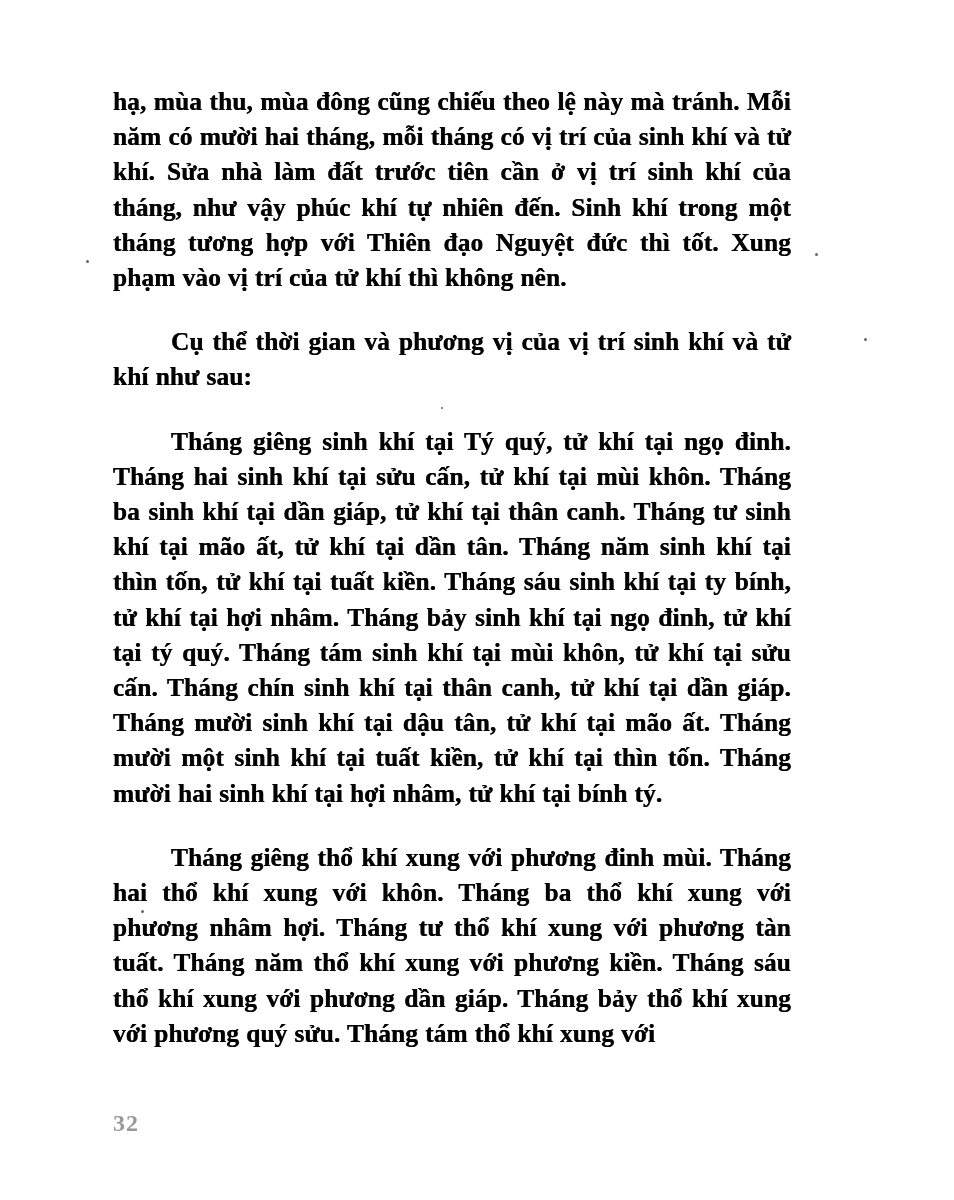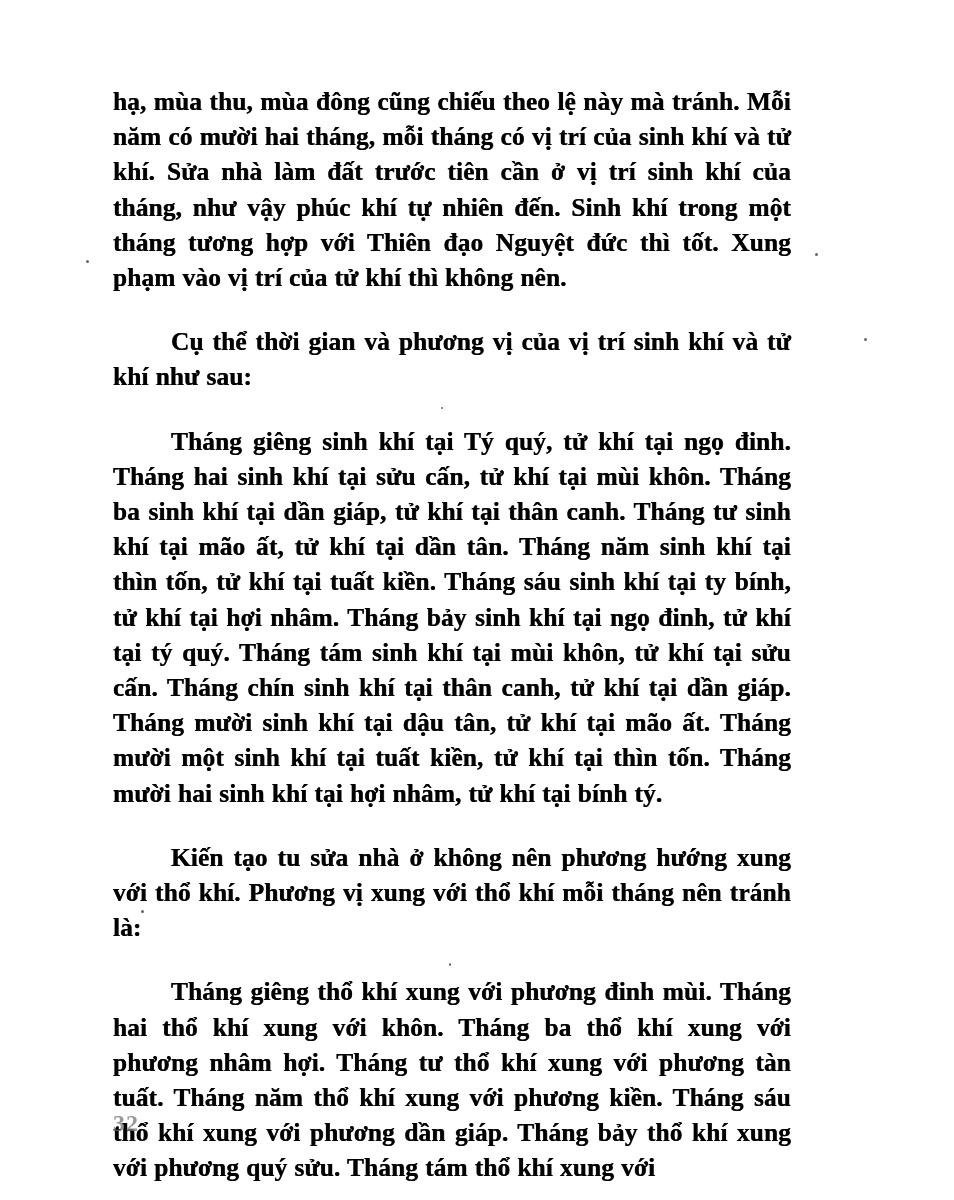--- a/index.html
+++ b/index.html
@@ -82,21 +82,20 @@
 <div class="page">
 
   <div class="text-block">
 
     <p class="para ink">hạ, mùa thu, mùa đông cũng chiếu theo lệ này mà tránh. Mỗi năm có mười hai tháng, mỗi tháng có vị trí của sinh khí và tử khí. Sửa nhà làm đất trước tiên cần ở vị trí sinh khí của tháng, như vậy phúc khí tự nhiên đến. Sinh khí trong một tháng tương hợp với Thiên đạo Nguyệt đức thì tốt. Xung phạm vào vị trí của tử khí thì không nên.</p>
 
     <p class="para ink indent gap-md">Cụ thể thời gian và phương vị của vị trí sinh khí và tử khí như sau:</p>
 
     <p class="para ink indent gap-md">Tháng giêng sinh khí tại Tý quý, tử khí tại ngọ đinh. Tháng hai sinh khí tại sửu cấn, tử khí tại mùi khôn. Tháng ba sinh khí tại dần giáp, tử khí tại thân canh. Tháng tư sinh khí tại mão ất, tử khí tại dần tân. Tháng năm sinh khí tại thìn tốn, tử khí tại tuất kiền. Tháng sáu sinh khí tại ty bính, tử khí tại hợi nhâm. Tháng bảy sinh khí tại ngọ đinh, tử khí tại tý quý. Tháng tám sinh khí tại mùi khôn, tử khí tại sửu cấn. Tháng chín sinh khí tại thân canh, tử khí tại dần giáp. Tháng mười sinh khí tại dậu tân, tử khí tại mão ất. Tháng mười một sinh khí tại tuất kiền, tử khí tại thìn tốn. Tháng mười hai sinh khí tại hợi nhâm, tử khí tại bính tý.</p>
 
-    <p class="para ink indent gap-lg">Kiến tạo tu sửa nhà ở không nên phương hướng xung với thổ khí. Phương vị xung với thổ khí mỗi tháng nên tránh là:</p>
 
     <p class="para ink indent gap-lg">Tháng giêng thổ khí xung với phương đinh mùi. Tháng hai thổ khí xung với khôn. Tháng ba thổ khí xung với phương nhâm hợi. Tháng tư thổ khí xung với phương tàn tuất. Tháng năm thổ khí xung với phương kiền. Tháng sáu thổ khí xung với phương dần giáp. Tháng bảy thổ khí xung với phương quý sửu. Tháng tám thổ khí xung với</p>
 
   </div>
 
   <div class="page-number">32</div>
 
   <span class="speck speck-a"></span>
   <span class="speck speck-b"></span>
   <span class="speck speck-c"></span>

